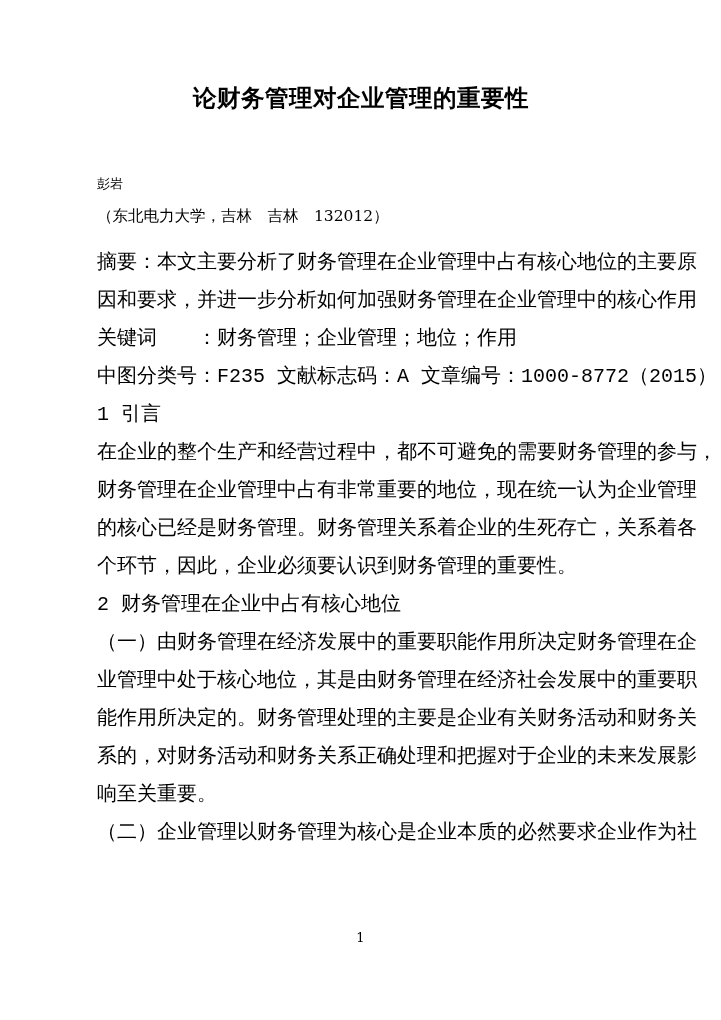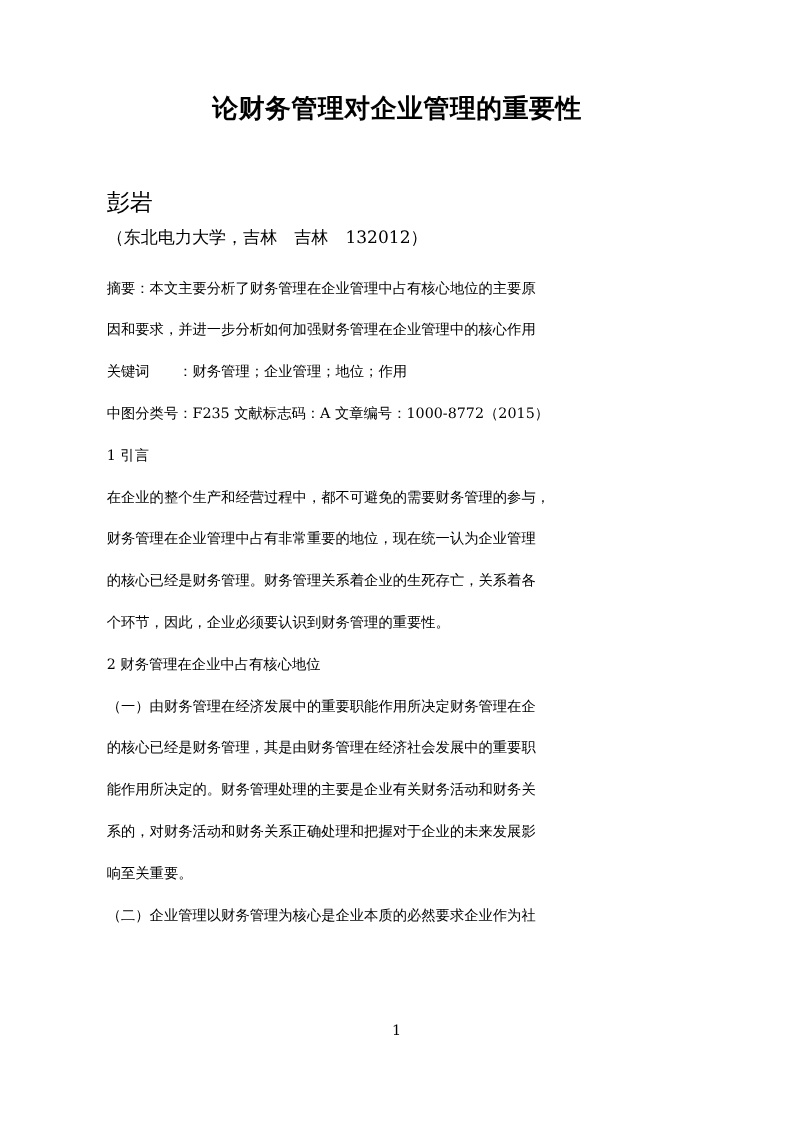--- a/index.html
+++ b/index.html
@@ -39,42 +39,43 @@
     font-size: 23.5px;
     font-weight: bold;
     letter-spacing: 0.5px;
     line-height: 32px;
     font-family: "DejaVu Serif", "Liberation Serif", serif;
   }
   .author {
     position: absolute;
     left: 0;
     top: 172px;
-    font-size: 21px;
+    font-size: 13px;
     line-height: 24px;
   }
   .affiliation {
     position: absolute;
     left: 0;
     top: 204px;
     font-size: 15.5px;
     line-height: 24px;
   }
   .flow {
     position: absolute;
     left: 0;
     top: 244px;
     width: 530px;
   }
   .line {
-    font-size: 13px;
+    font-size: 20px;
     line-height: 38px;
     height: 38px;
     white-space: pre;
     letter-spacing: 0px;
+    font-family: Liberation Mono, monospace;
   }
   .page-number {
     position: absolute;
     left: 0;
     top: 930px;
     width: 721px;
     text-align: center;
     font-size: 13px;
     line-height: 16px;
     font-family: "DejaVu Serif", "Liberation Serif", serif;
@@ -98,21 +99,21 @@
       <div class="line">因和要求，并进一步分析如何加强财务管理在企业管理中的核心作用</div>
       <div class="line">关键词　　：财务管理；企业管理；地位；作用</div>
       <div class="line">中图分类号：F235 文献标志码：A 文章编号：1000-8772（2015）</div>
       <div class="line">1 引言</div>
       <div class="line">在企业的整个生产和经营过程中，都不可避免的需要财务管理的参与，</div>
       <div class="line">财务管理在企业管理中占有非常重要的地位，现在统一认为企业管理</div>
       <div class="line">的核心已经是财务管理。财务管理关系着企业的生死存亡，关系着各</div>
       <div class="line">个环节，因此，企业必须要认识到财务管理的重要性。</div>
       <div class="line">2 财务管理在企业中占有核心地位</div>
       <div class="line">（一）由财务管理在经济发展中的重要职能作用所决定财务管理在企</div>
-      <div class="line">的核心已经是财务管理，其是由财务管理在经济社会发展中的重要职</div>
+      <div class="line">业管理中处于核心地位，其是由财务管理在经济社会发展中的重要职</div>
       <div class="line">能作用所决定的。财务管理处理的主要是企业有关财务活动和财务关</div>
       <div class="line">系的，对财务活动和财务关系正确处理和把握对于企业的未来发展影</div>
       <div class="line">响至关重要。</div>
       <div class="line">（二）企业管理以财务管理为核心是企业本质的必然要求企业作为社</div>
     </div>
 
   </div>
 
   <div class="page-number">1</div>
 

